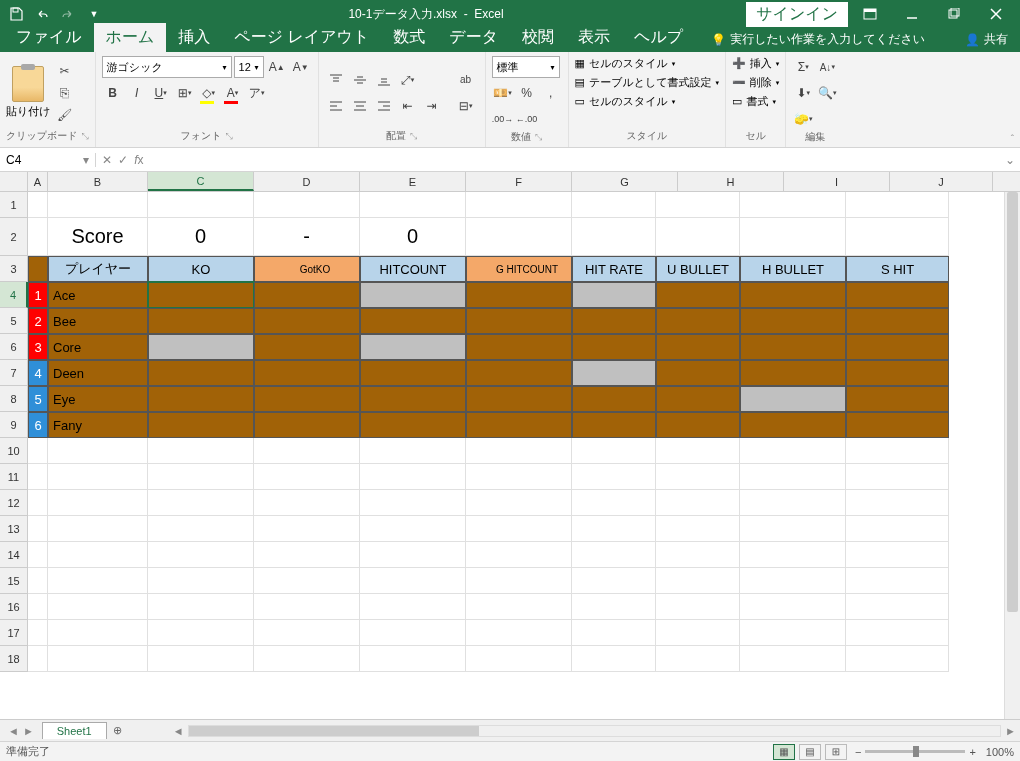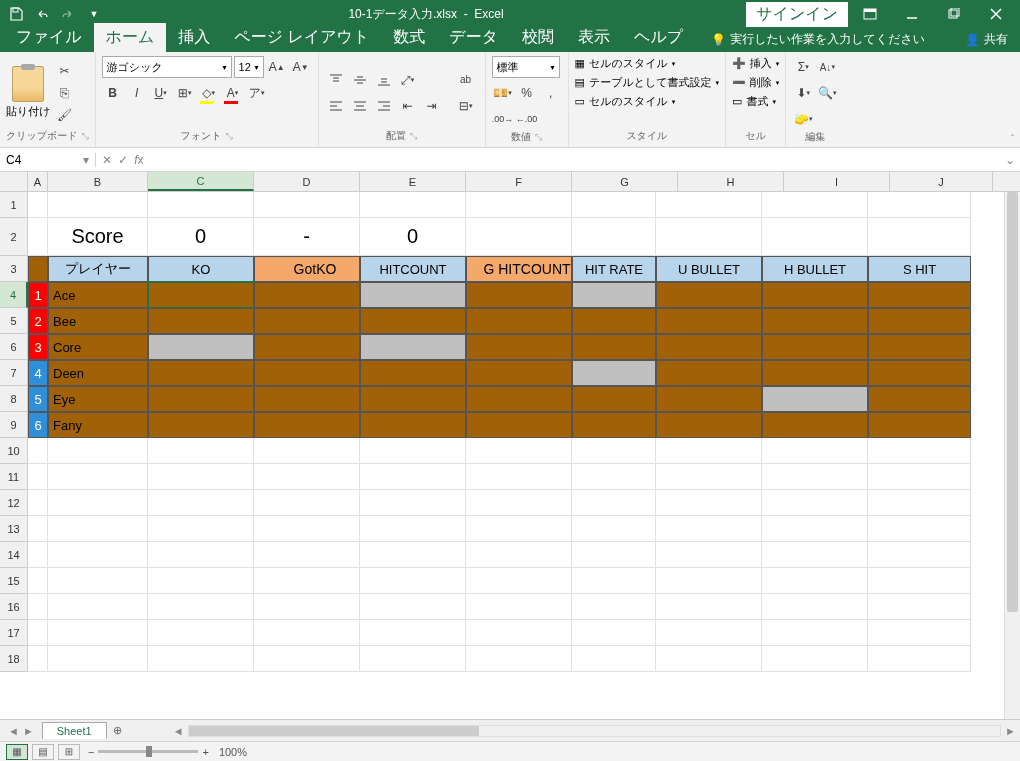--- a/index.html
+++ b/index.html
@@ -63,29 +63,29 @@
 .row-h { width: 28px; border-right: 1px solid #ccc; border-bottom: 1px solid #ccc; background: #f0f0f0; display: flex; align-items: center; justify-content: center; font-size: 11px; color: #333; }
 .row-h.sel { background: #d4e6d4; color: #217346; border-right: 2px solid #217346; }
 .cell { border-right: 1px solid #e0e0e0; border-bottom: 1px solid #e0e0e0; padding: 0 4px; display: flex; align-items: center; font-size: 13px; overflow: hidden; white-space: nowrap; }
 .cell.cA { width: 20px; }
 .cell.cB { width: 100px; }
 .cell.cC { width: 106px; }
 .cell.cD { width: 106px; }
 .cell.cE { width: 106px; }
 .cell.cF { width: 106px; }
 .cell.cG { width: 84px; }
-.cell.cH { width: 106px; }
+.cell.cH { width: 84px; }
 .cell.cI { width: 106px; }
 .cell.cJ { width: 103px; }
 
 
 .score-label { font-size: 20px; justify-content: center; }
 .score-num { font-size: 20px; justify-content: center; }
 .hdr-blue { background: #b8d4ea; border: 1px solid #555; justify-content: center; font-size: 13px; }
-.hdr-orange { background: #f4a869; border: 1px solid #555; justify-content: center; font-size: 14px; padding-left: 20px; }
+.hdr-orange { background: #f4a869; border: 1px solid #555; justify-content: center; font-size: 10px; padding-left: 20px; }
 .num-red { background: #ff0000; color: #fff; border: 1px solid #555; justify-content: center; width: 20px; }
 .num-blue { background: #2f8fd8; color: #fff; border: 1px solid #555; justify-content: center; width: 20px; }
 .tbl-cell { border: 1px solid #555; background: #a16207; }
 .tbl-grey { border: 1px solid #555; background: #c0c0c0; }
 .active-cell { outline: 2px solid #217346; outline-offset: -1px; }
 
 .vscroll { position: absolute; right: 0; top: 20px; bottom: 0; width: 16px; background: #f0f0f0; border-left: 1px solid #ddd; }
 .vscroll-thumb { position: absolute; top: 0; left: 2px; right: 2px; height: 420px; background: #cdcdcd; border-radius: 2px; }
 
 
@@ -673,20 +673,21 @@
   <div class="hscroll">
     <span style="padding:0 4px;color:#888">◄</span>
     <div class="hscroll-track">
         <div class="hscroll-thumb"></div>
       </div>
     <span style="padding:0 4px;color:#888">►</span>
   </div>
 </div>
 
 <div class="status-bar">
+  <div class="status-left">準備完了</div>
   <div class="view-btns">
     <div class="view-btn active">▦</div>
     <div class="view-btn">▤</div>
     <div class="view-btn">⊞</div>
   </div>
   <div class="zoom">
     <span>−</span>
     <div class="zoom-slider">
         <div class="zoom-handle"></div>
       </div>

